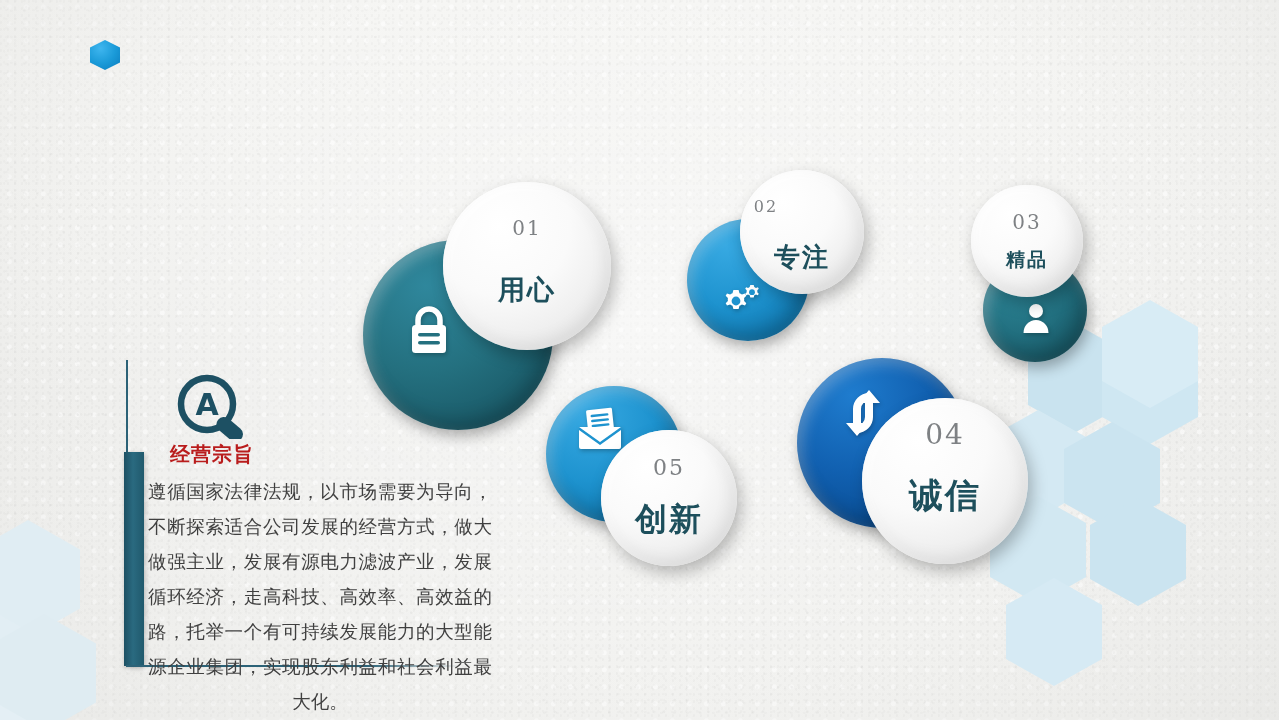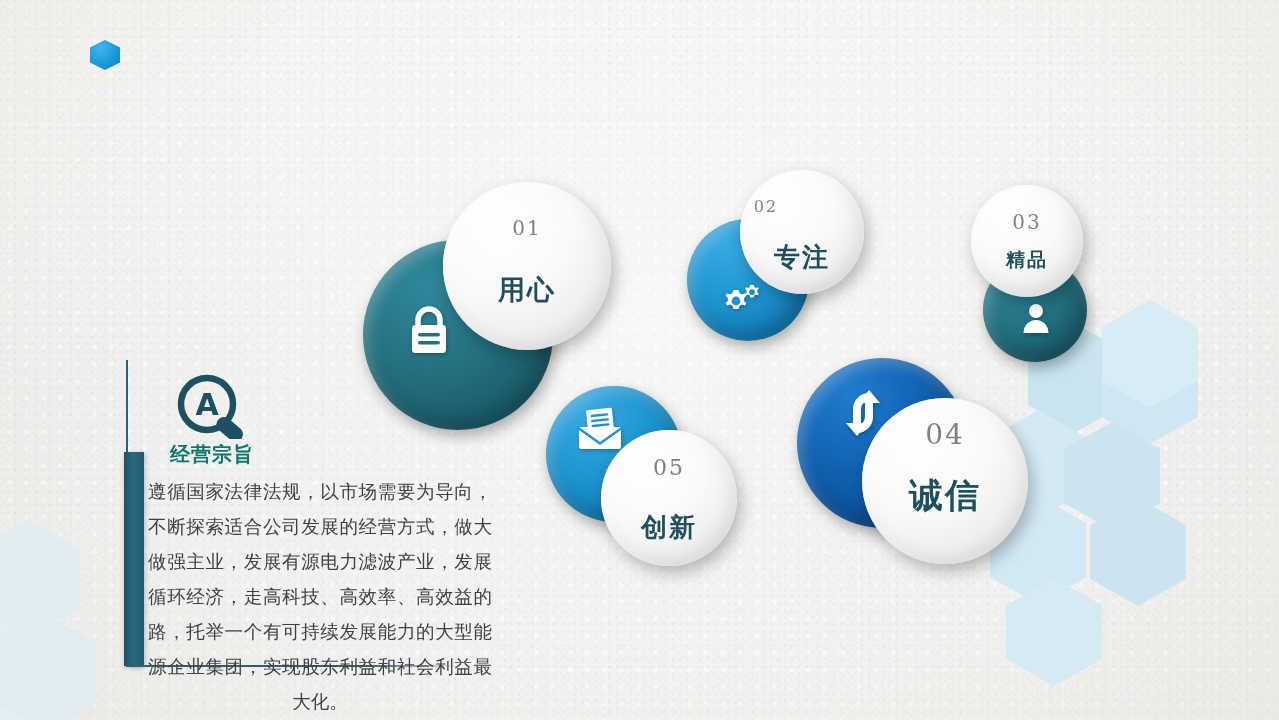--- a/index.html
+++ b/index.html
@@ -58,21 +58,21 @@
     background:linear-gradient(90deg,#1d5063 0%,#2a6a80 45%,#20596c 100%);
     box-shadow:1px 2px 5px rgba(0,0,0,.25);
   }
   #bottom-rule{
     position:absolute;left:126px;top:665px;width:334px;height:1.5px;
     background:linear-gradient(90deg,#2c6277 0%,#2c6277 72%,rgba(44,98,119,0) 100%);
   }
   #magnifier{position:absolute;left:176px;top:373px;}
   #purpose-heading{
     position:absolute;left:170px;top:441px;
-    font-size:20px;font-weight:bold;color:#0f766e;letter-spacing:1px;
+    font-size:20px;font-weight:bold;color:#b91c1c;letter-spacing:1px;
     font-family:"DejaVu Sans","Liberation Sans",sans-serif;
   }
   #purpose-body{
     position:absolute;left:148px;top:474px;width:344px;
     font-size:18.5px;line-height:35px;color:#404040;
     text-align:justify;text-align-last:center;
     font-family:"DejaVu Serif","Liberation Serif",serif;
   }
 
   
@@ -231,14 +231,14 @@
         <rect x="15" y="7" width="18" height="2.4" rx="1.2" fill="#1e93cf" transform="rotate(-6 24 13)"></rect>
         <rect x="15" y="12" width="18" height="2.4" rx="1.2" fill="#1e93cf" transform="rotate(-6 24 13)"></rect>
         <rect x="15" y="17" width="18" height="2.4" rx="1.2" fill="#1e93cf" transform="rotate(-6 24 13)"></rect>
         <path d="M3 20 h42 v20 a2 2 0 0 1 -2 2 h-38 a2 2 0 0 1 -2 -2 z"></path>
         <path d="M3 20 l21 15 l21 -15 v3 l-21 15 l-21 -15 z" fill="#1e93cf"></path>
       </g>
     </svg>
   </div>
   <div class="disc white" style="left:601px;top:430px;width:136px;height:136px;"></div>
   <div class="num" style="left:601px;top:455px;width:136px;font-size:22px;">05</div>
-  <div class="label" style="left:601px;top:498px;width:136px;font-size:26px;margin-top:12px;">创新</div>
+  <div class="label" style="left:601px;top:498px;width:136px;font-size:32px;">创新</div>
 </div>
 
 </body></html>

